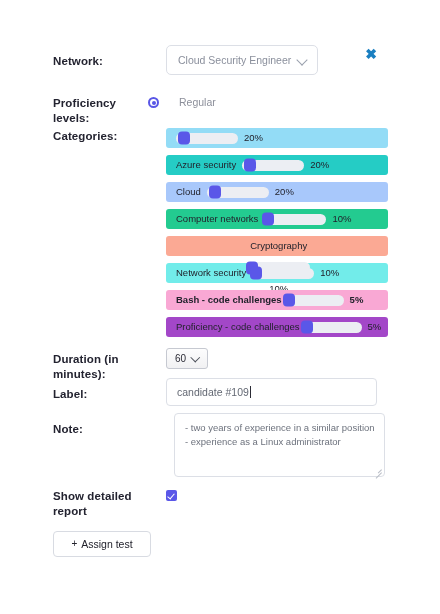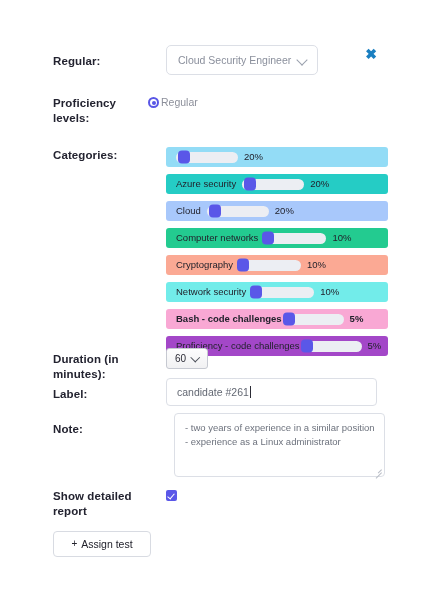--- a/index.html
+++ b/index.html
@@ -79,42 +79,42 @@
     font-weight: bold;
     line-height: 14px;
     text-align: center;
     cursor: pointer;
     user-select: none;
   }
 
   
   .prof-row { left: 53px; top: 96px; }
   .prof-row .field-label { width: 95px; }
-  .radio-wrap { display: flex; align-items: flex-end; gap: 2px; }
+  .radio-wrap { display: flex; align-items: flex-end; gap: 20px; }
   .radio {
     width: 11px; height: 11px;
     border-radius: 50%;
     border: 2.5px solid #5956e6;
     background: #ffffff;
     position: relative;
     flex: 0 0 auto;
   }
   .radio::after {
     content: "";
     position: absolute;
     left: 50%; top: 50%;
     transform: translate(-50%,-50%);
     width: 4px; height: 4px;
     border-radius: 50%;
     background: #5956e6;
   }
   .radio-label { font-size: 10.5px; color: #8c8f9a; }
 
   
-  .cat-row { left: 53px; top: 147px; }
+  .cat-row { left: 53px; top: 128px; }
   .cat-row .field-label { width: 113px; padding-top: 1px; }
   .chips { display: flex; flex-direction: column; gap: 7px; }
   .chip {
     height: 20px;
     border-radius: 3px;
     display: flex;
     align-items: center;
     padding: 0 7px 0 10px;
     gap: 6px;
   }
@@ -276,21 +276,21 @@
     cursor: pointer;
   }
   .plus { font-size: 10px; line-height: 10px; }
 </style>
 </head>
 <body>
 
 <div class="page">
 
   <div class="row profile-row">
-    <div class="field-label">Regular:</div>
+    <div class="field-label">Network:</div>
     <div class="select-box">
       <span class="sel-val">Cloud Security Engineer</span>
       <span class="chev"></span>
     </div>
   </div>
   <div class="close-x">✖</div>
 
   <div class="row prof-row">
     <div class="field-label">Proficiency levels:</div>
     <div class="radio-wrap">
@@ -322,21 +322,21 @@
           </div>
           <span class="chip-pct">20%</span>
         </div>
         <div class="chip" style="background: rgb(35, 203, 144);">
           <span class="chip-name">Computer networks</span>
           <div class="slider" style="width: 62px;">
             <div class="thumb" style="left: 4px;"></div>
           </div>
           <span class="chip-pct">10%</span>
         </div>
-        <div class="chip" style="background: rgb(251, 169, 148);">
+        <div class="chip" style="background: rgb(251, 169, 148); flex-direction: column;">
           <span class="chip-name">Cryptography</span>
           <div class="slider" style="width: 62px;">
             <div class="thumb" style="left: 4px;"></div>
           </div>
           <span class="chip-pct">10%</span>
         </div>
         <div class="chip" style="background: rgb(114, 236, 234);">
           <span class="chip-name">Network security</span>
           <div class="slider" style="width: 62px;">
             <div class="thumb" style="left: 4px;"></div>
@@ -364,21 +364,21 @@
     <div class="field-label">Duration (in minutes):</div>
     <div class="mini-select">
       <span>60</span>
       <span class="mini-chev"></span>
     </div>
   </div>
 
   <div class="row label-row">
     <div class="field-label">Label:</div>
     <div class="text-input">
-      <span>candidate #261</span>
+      <span>candidate #109</span>
         <span class="caret"></span>
     </div>
   </div>
 
   <div class="row note-row">
     <div class="field-label">Note:</div>
     <div class="textarea-box">
       <div class="ta-line">- two years of experience in a similar position</div>
       <div class="ta-line">- experience as a Linux administrator</div>
       <div class="resize-grip">

